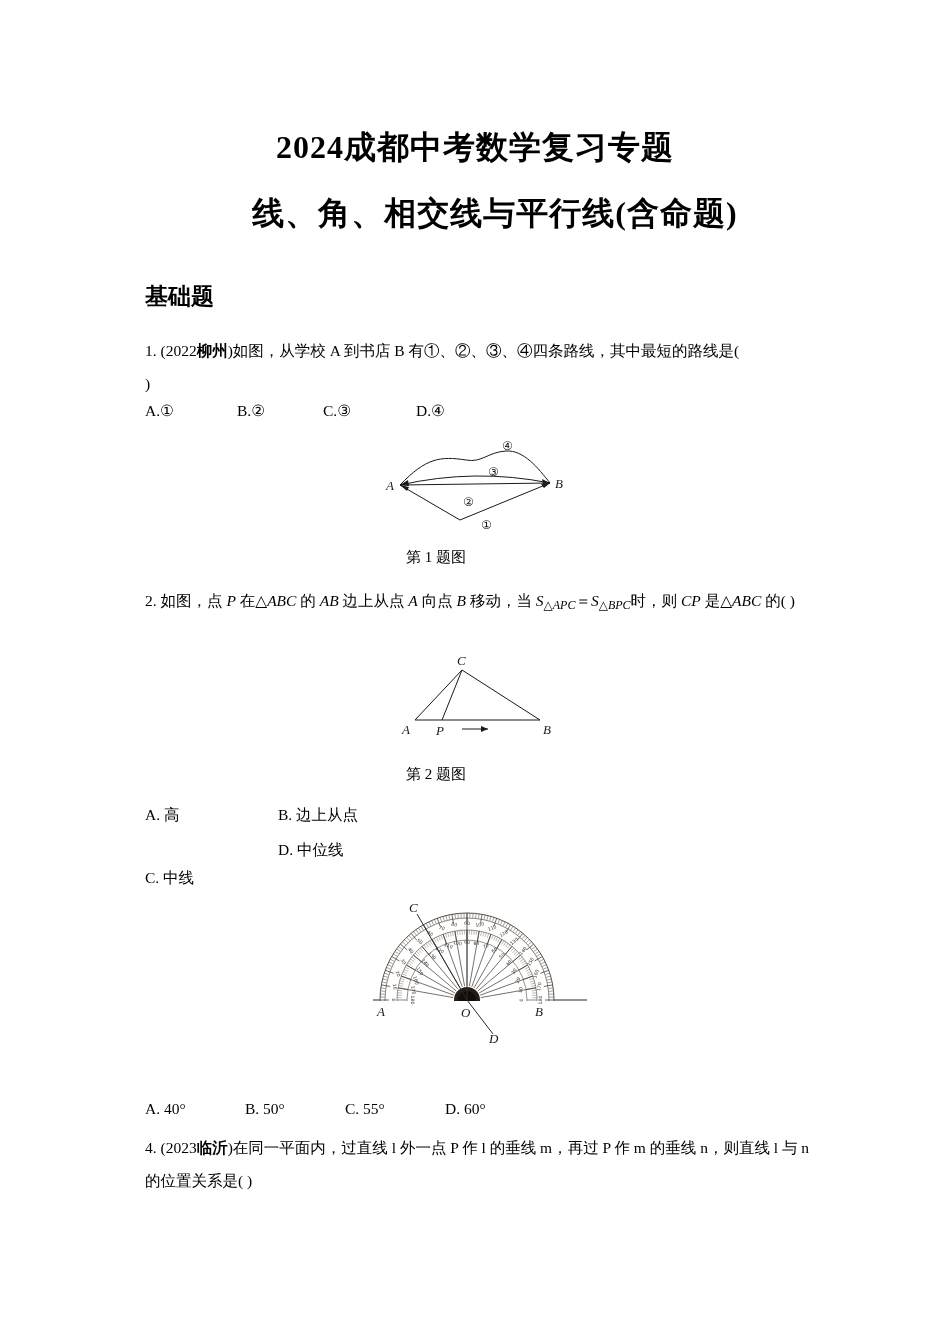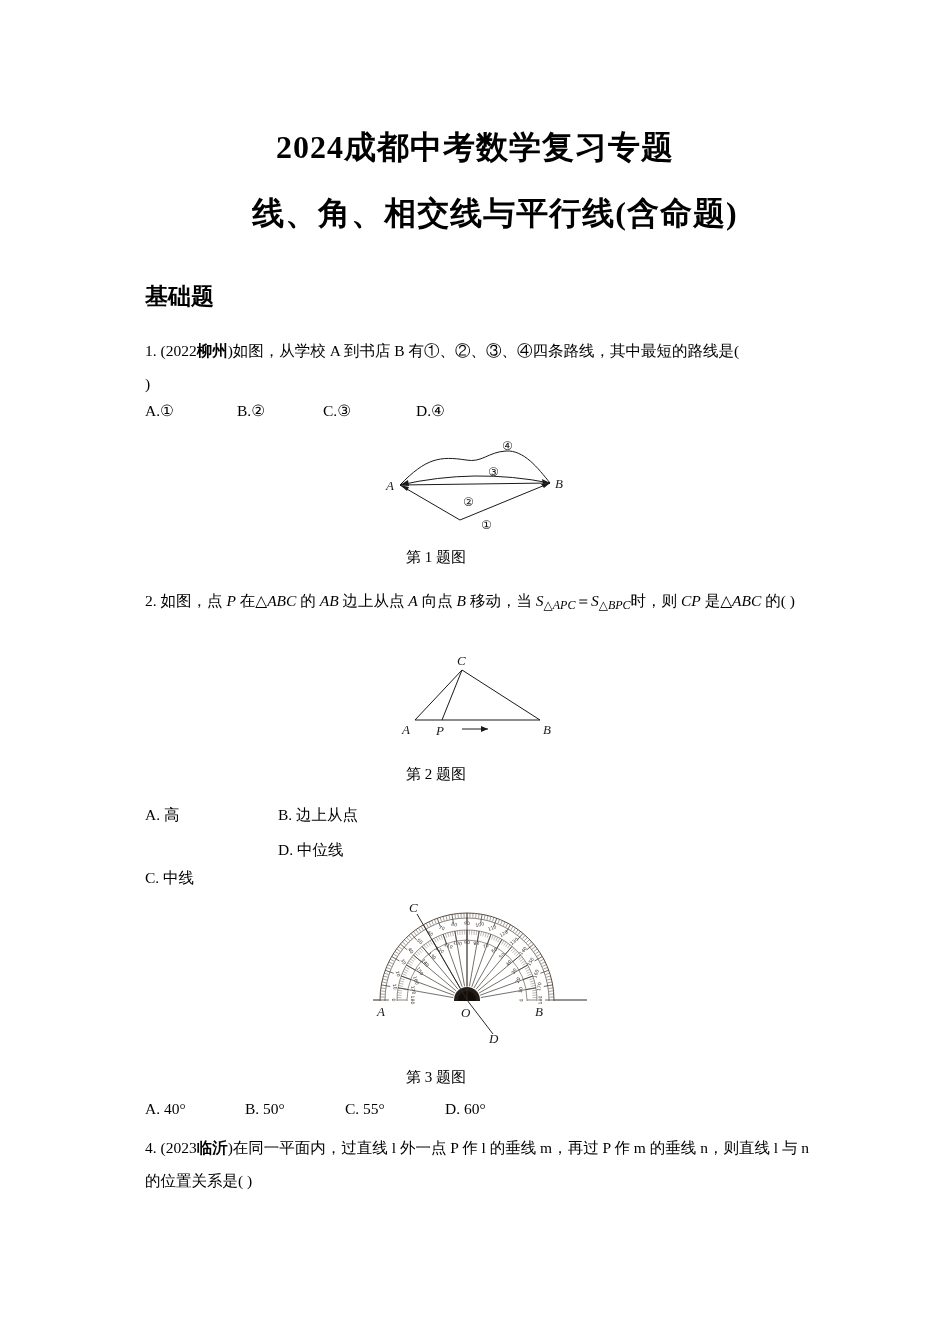--- a/index.html
+++ b/index.html
@@ -449,21 +449,20 @@
           <text x="172.48" y="76.35" text-anchor="middle" transform="rotate(-70.0 172.48 76.35)">160</text>
           <text x="154.62" y="82.85" text-anchor="middle" transform="rotate(-70.0 154.62 82.85)">20</text>
           <text x="175.86" y="88.98" text-anchor="middle" transform="rotate(-80.0 175.86 88.98)">170</text>
           <text x="157.15" y="92.28" text-anchor="middle" transform="rotate(-80.0 157.15 92.28)">10</text>
           <text x="177.00" y="102.00" text-anchor="middle" transform="rotate(-90.0 177.00 102.00)">180</text>
           <text x="158.00" y="102.00" text-anchor="middle" transform="rotate(-90.0 158.00 102.00)">0</text>
         </g>
     </svg>
   </div>
 
-  <div class="caption" style="top:1068px;">第 3 题图</div>
 
   <div class="options" style="top:1100px;">
     <span class="opt" style="left:0px;"><span>A.</span> <span>40°</span></span>
     <span class="opt" style="left:100px;"><span>B.</span> <span>50°</span></span>
     <span class="opt" style="left:200px;"><span>C.</span> <span>55°</span></span>
     <span class="opt" style="left:300px;"><span>D.</span> <span>60°</span></span>
   </div>
 
   <div class="qtext" style="top:1131px;">
     <span>4. (2023</span><span class="bold">临沂</span><span>)在同一平面内，过直线 l 外一点 P 作 l 的垂线 m，再过 P 作 m 的垂线 n，则直线 l 与 n 的位置关系是(      )</span>

